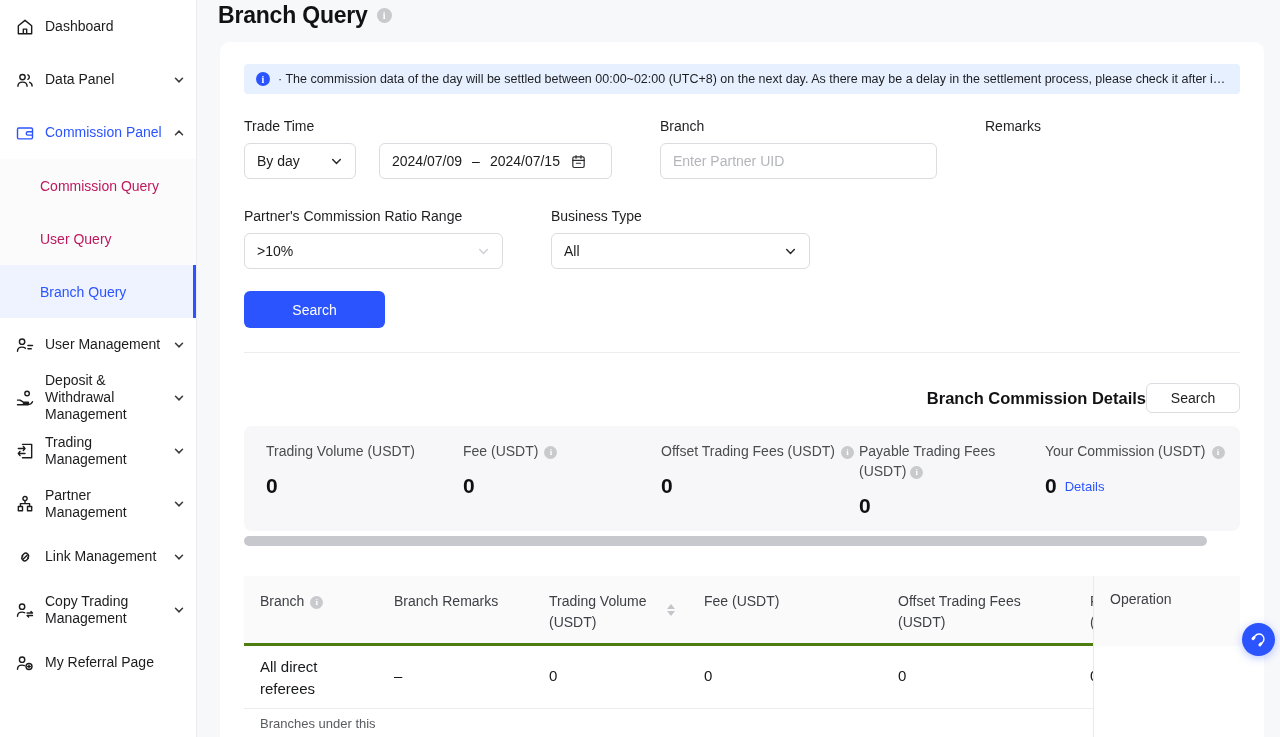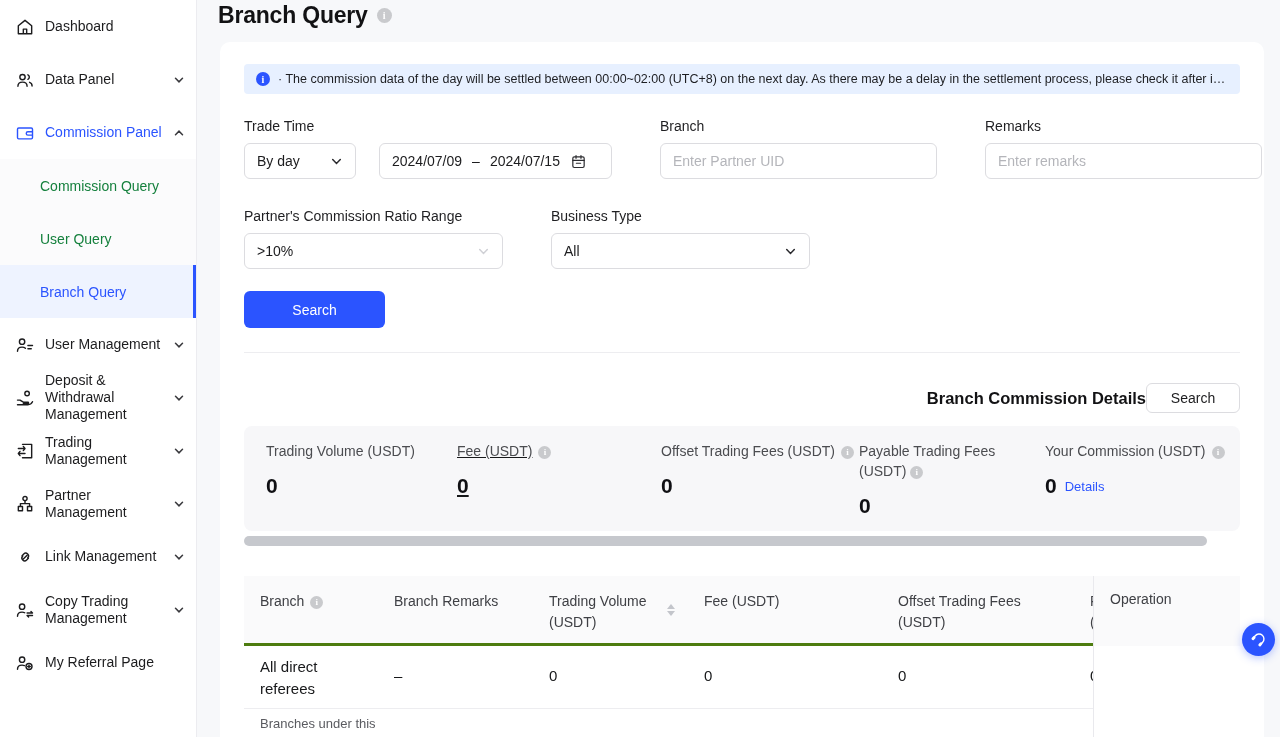--- a/index.html
+++ b/index.html
@@ -20,21 +20,21 @@
     padding:0 10px 0 14px; cursor:pointer; font-size:14px; color:#1c1c1e;
   }
   .nav-item .nico { width:22px; height:22px; flex:0 0 22px; display:flex; align-items:center; justify-content:center; color:#1c1c1e; }
   .nav-item .nlabel { flex:1; margin-left:9px; line-height:17px; white-space:pre-line; }
   .nav-item .chev { width:14px; height:14px; color:#3a3a3e; display:flex; align-items:center; justify-content:center; }
   .nav-item.active-parent { color:#2b54ff; }
   .nav-item.active-parent .nico { color:#2b54ff; }
   .submenu { background:#fbfbfc; }
   .sub-item {
     height:53px; display:flex; align-items:center; padding-left:40px;
-    font-size:14px; color:#15803d; cursor:pointer; position:relative;
+    font-size:14px; color:#be185d; cursor:pointer; position:relative;
   }
   .sub-item.active {
     background:#eef3ff; color:#2b54ff;
   }
   .sub-item.active::after {
     content:""; position:absolute; right:0; top:0; width:3px; height:100%; background:#2b54ff;
   }
   
   .main { margin-left:197px; position:relative; }
   .title-row { display:flex; align-items:center; padding:1px 0 0 21px; height:30px; }
@@ -91,21 +91,21 @@
     font-size:14px; color:#1c1c1e; font-family:inherit; cursor:pointer;
   }
   
   .stats {
     margin-top:13px; background:#f7f7f9; border-radius:8px; height:105px; position:relative;
   }
   .stat { position:absolute; top:15px; }
   .stat .slabel { font-size:14px; color:#4b4c50; line-height:20px; }
   .stat .svalue { font-size:21px; font-weight:700; color:#101014; margin-top:13px; display:flex; align-items:center; }
   .stat .details-link { font-size:13px; font-weight:400; color:#2b54ff; margin-left:8px; cursor:pointer; }
-  .s0 { left:22px; } .s1 { left:213px;text-decoration:underline; } .s2 { left:417px; } .s3 { left:615px; width:178px; } .s4 { left:801px; }
+  .s0 { left:22px; } .s1 { left:219px; } .s2 { left:417px; } .s3 { left:615px; width:178px; } .s4 { left:801px; }
   .s3 .slabel { width:178px; }
   
   .hscroll { margin-top:5px; height:10px; position:relative; }
   .hscroll .thumb { position:absolute; left:0; top:0; height:10px; width:963px; background:#c6c8cd; border-radius:5px; }
   
   .tablewrap { margin-top:30px; position:relative; width:996px; }
   .thead { position:relative; height:70px; background:#fafafb; border-bottom:3px solid #4d7c0f; }
   .hcell { position:absolute; top:15px; font-size:14px; color:#3f4045; line-height:21px; }
   .h0 { left:16px; } .h1 { left:150px; } .h2 { left:305px; width:106px; }
   .h3 { left:460px; } .h4 { left:654px; width:132px; } .h5 { left:846px; width:140px; }
@@ -335,21 +335,20 @@
             </span>
           </div>
         </div>
       </div>
       <div class="fgroup">
         <div class="flabel">Branch</div>
         <input class="ctrl" type="text" placeholder="Enter Partner UID" style="">
       </div>
       <div class="fgroup">
         <div class="flabel">Remarks</div>
-        <input class="ctrl" type="text" placeholder="Enter remarks" style="">
       </div>
     </div>
 
     
     <div class="filters-row" style="margin-top:29px;">
       <div class="fgroup">
         <div class="flabel">Partner's Commission Ratio Range</div>
         <div class="ctrl w259">
           <span class="grow">&gt;10%</span>
           <span class="sel-chev light">

